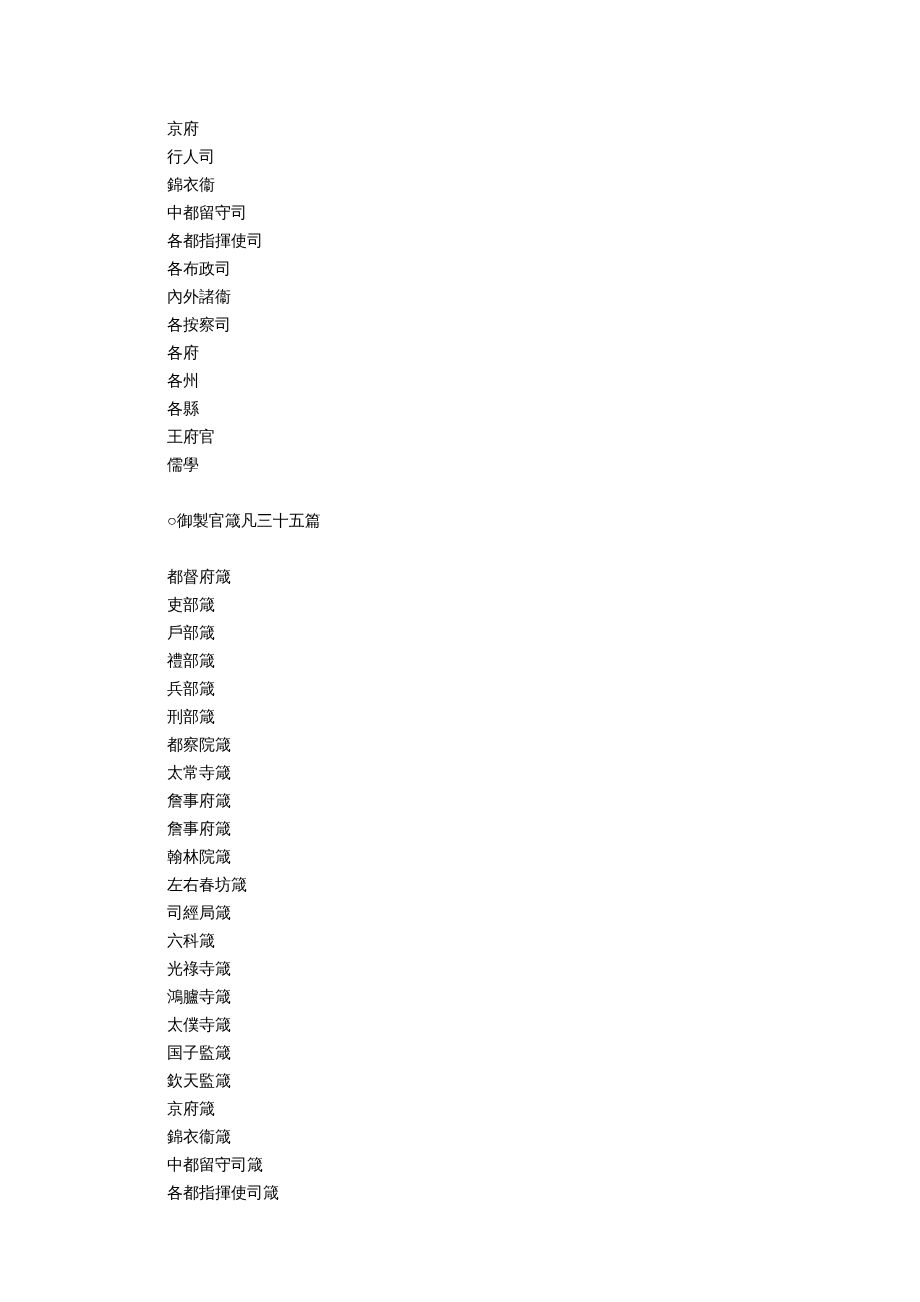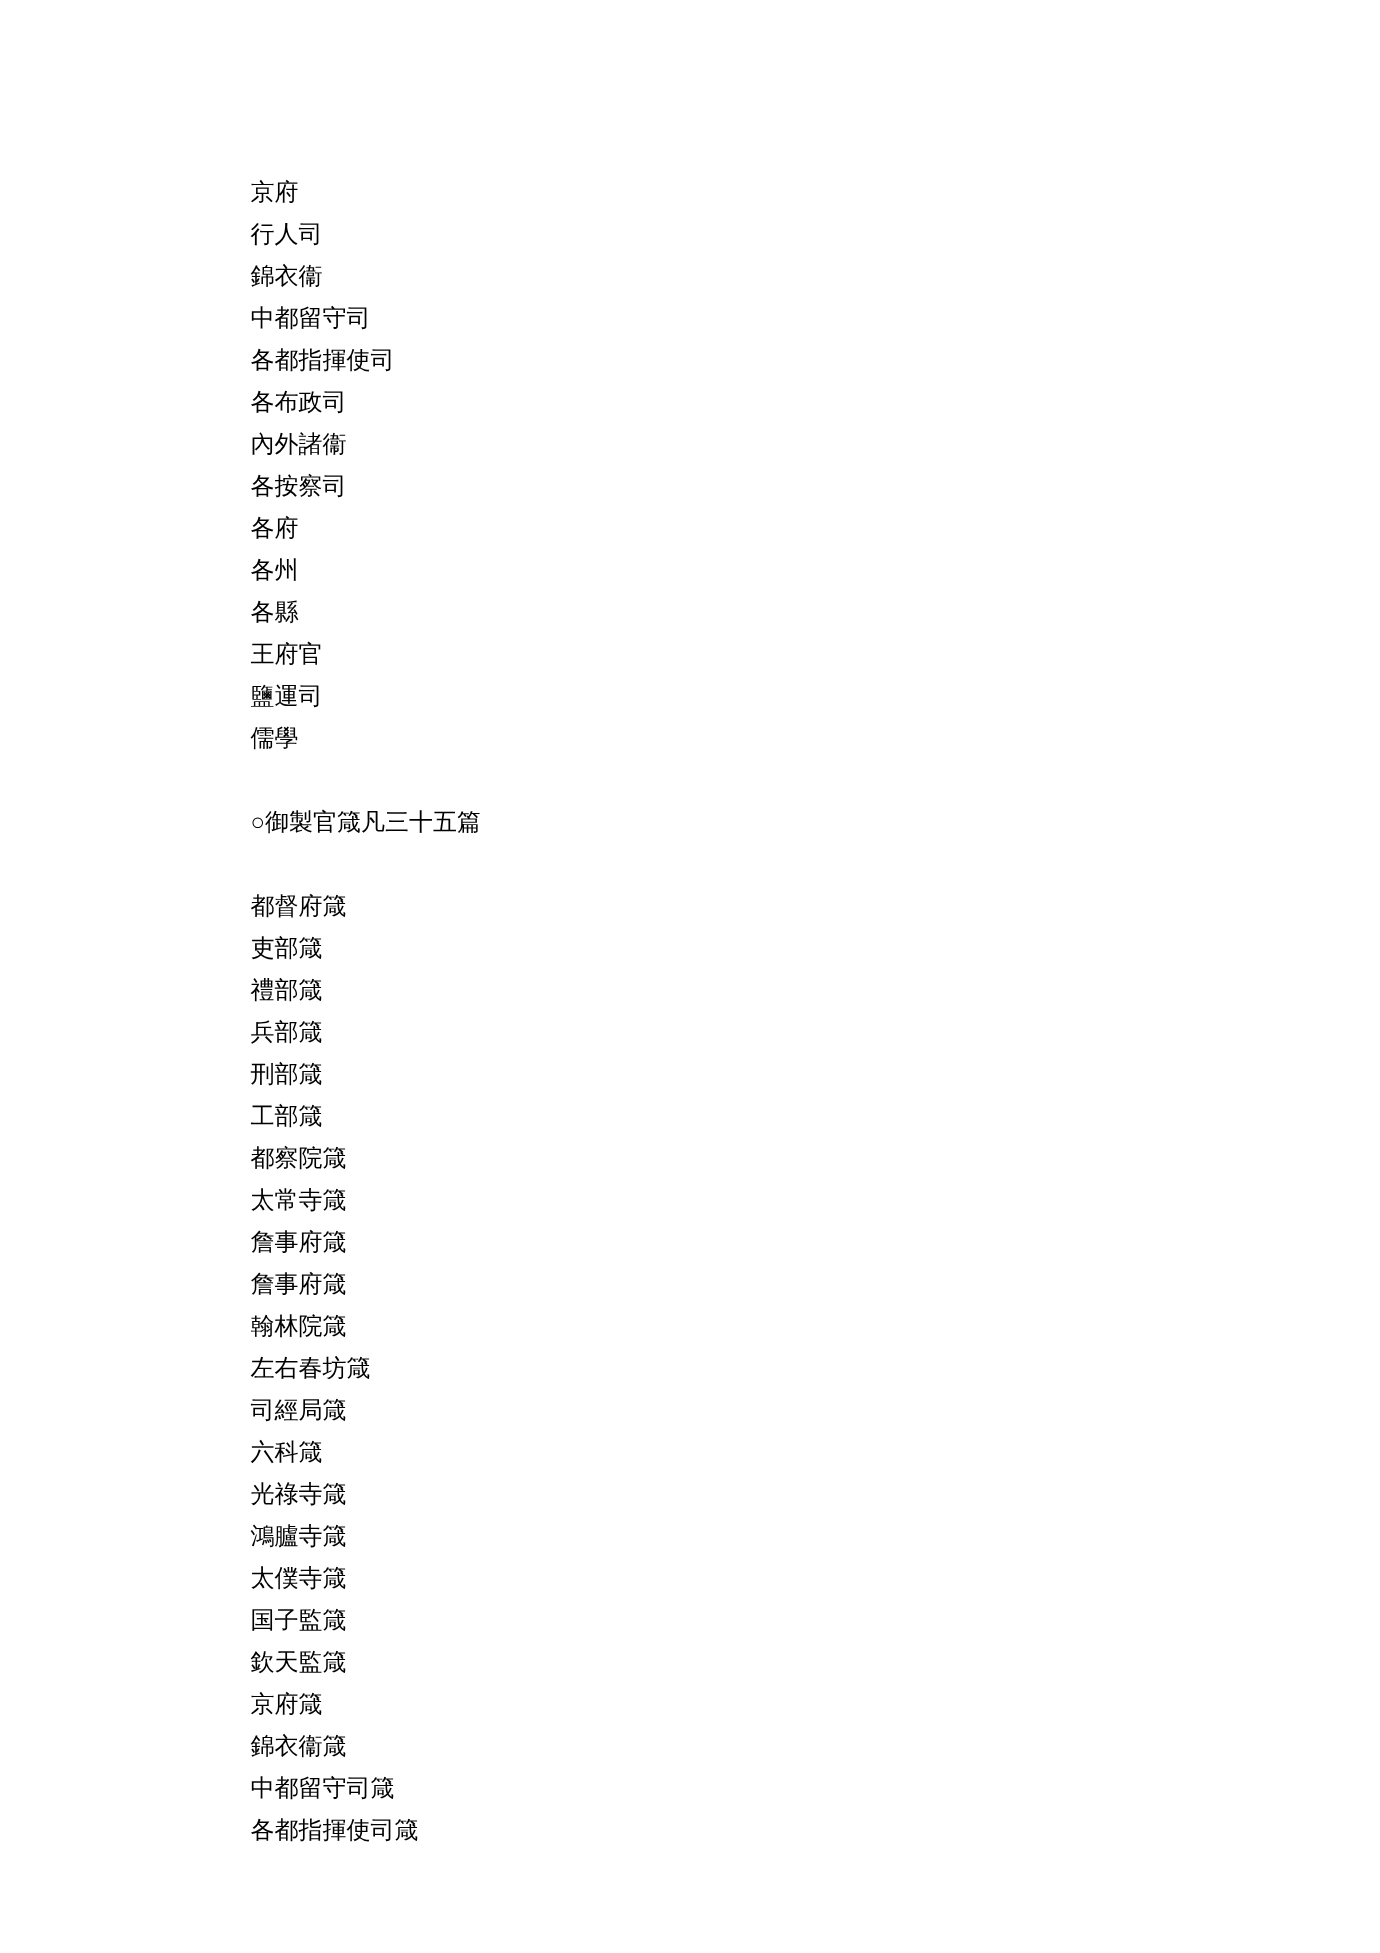--- a/index.html
+++ b/index.html
@@ -37,33 +37,32 @@
       <div class="text-line">錦衣衞</div>
       <div class="text-line">中都留守司</div>
       <div class="text-line">各都指揮使司</div>
       <div class="text-line">各布政司</div>
       <div class="text-line">內外諸衞</div>
       <div class="text-line">各按察司</div>
       <div class="text-line">各府</div>
       <div class="text-line">各州</div>
       <div class="text-line">各縣</div>
       <div class="text-line">王府官</div>
-      <div class="text-line">鹽運司</div>
       <div class="text-line">儒學</div>
     </div>
   <div class="section-break"></div>
   <div class="text-line">○御製官箴凡三十五篇</div>
   <div class="section-break"></div>
   <div id="section2-container">
       <div class="text-line">都督府箴</div>
       <div class="text-line">吏部箴</div>
+      <div class="text-line">戶部箴</div>
       <div class="text-line">禮部箴</div>
       <div class="text-line">兵部箴</div>
       <div class="text-line">刑部箴</div>
-      <div class="text-line">工部箴</div>
       <div class="text-line">都察院箴</div>
       <div class="text-line">太常寺箴</div>
       <div class="text-line">詹事府箴</div>
       <div class="text-line">詹事府箴</div>
       <div class="text-line">翰林院箴</div>
       <div class="text-line">左右春坊箴</div>
       <div class="text-line">司經局箴</div>
       <div class="text-line">六科箴</div>
       <div class="text-line">光祿寺箴</div>
       <div class="text-line">鴻臚寺箴</div>

